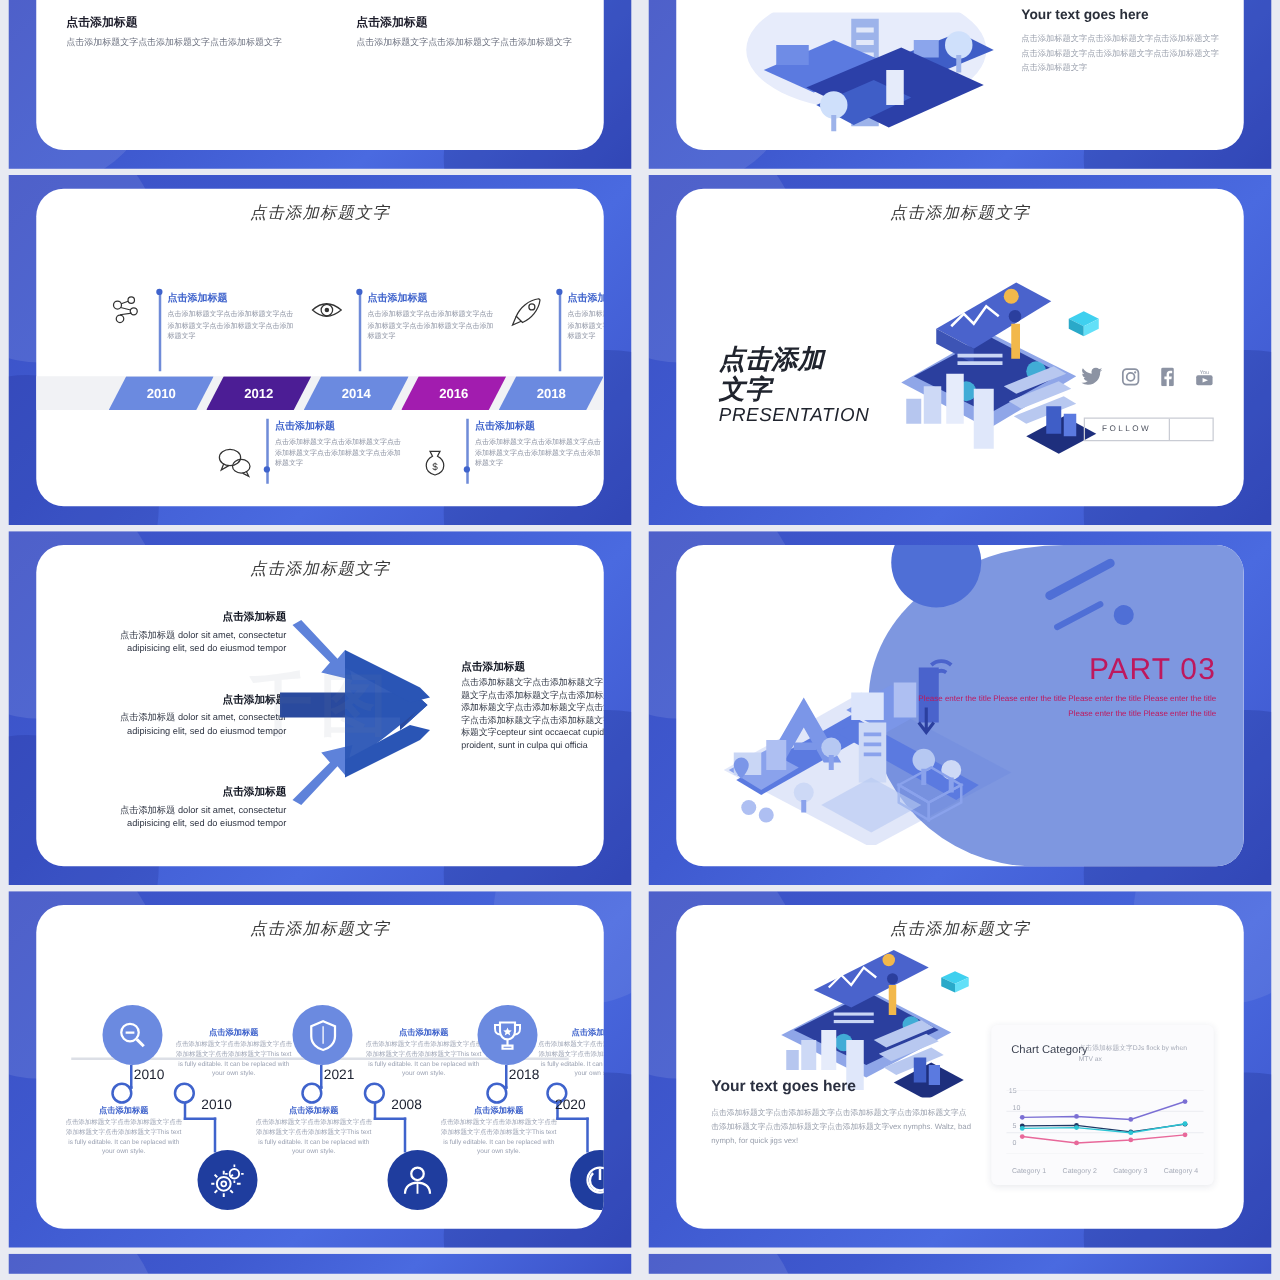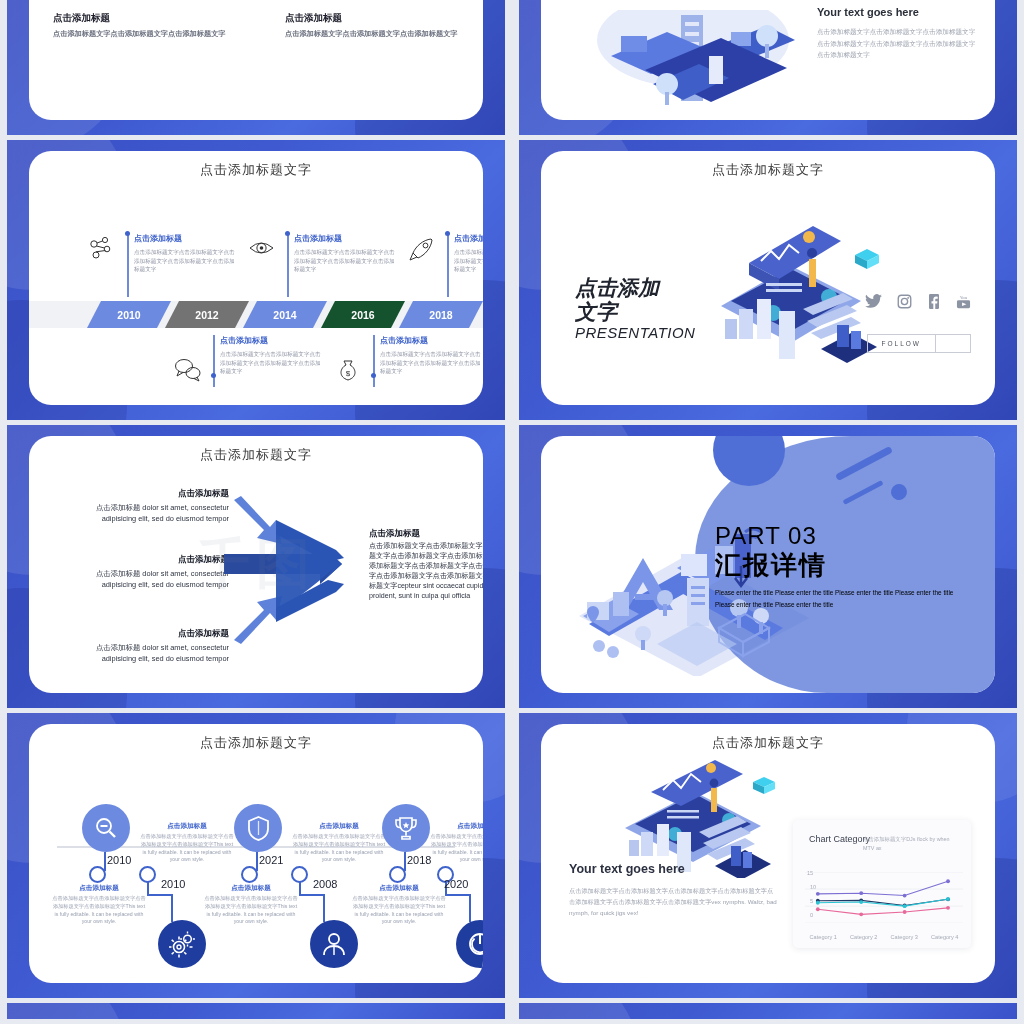--- a/index.html
+++ b/index.html
@@ -13,41 +13,41 @@
     background:linear-gradient(135deg,#3a4fc4 0%,#3f5ad0 35%,#4a6ae0 65%,#3b52c9 100%); }
   
   .blob { position:absolute; border-radius:50%; }
   .b1 { width:190px; height:190px; left:-70px; top:-40px; background:rgba(255,255,255,.10); }
   .b2 { width:260px; height:260px; right:-110px; bottom:-120px; background:rgba(20,30,120,.22); }
   .b3 { width:150px; height:150px; right:-40px; top:-60px; background:rgba(255,255,255,.08); }
   .b4 { width:210px; height:210px; left:-90px; bottom:-90px; background:rgba(20,30,120,.18); }
   .card { position:absolute; left:22px; right:22px; top:11px; bottom:15px;
     background:#fff; border-radius:22px; overflow:hidden; }
   .ctitle { text-align:center; font-size:13px; color:#3a3a3a; padding-top:10px;
-    letter-spacing:1px; }
+    letter-spacing:1px;font-style:italic; }
   .wm { position:absolute; inset:0; pointer-events:none; display:flex;
     align-items:center; justify-content:center; z-index:5; }
   .wm span { font-size:54px; color:rgba(120,130,160,.09); font-weight:bold; letter-spacing:6px; }
 
   
   .s1 .card { top:-60px; }
   .rings { position:absolute; left:50%; top:-42px; transform:translateX(-50%);
     width:186px; height:186px; }
   .ring { position:absolute; border-radius:50%; border-style:solid;
     border-color:#9fb1df transparent transparent transparent; transform:rotate(-45deg); }
   .r1 { width:184px; height:184px; left:1px; top:1px; border-width:7px; border-top-color:#8ea4dd;}
   .r2 { width:152px; height:152px; left:17px; top:17px; border-width:7px; border-top-color:#aabadf;}
   .r3 { width:120px; height:120px; left:33px; top:33px; border-width:7px; border-top-color:#4e74d8;}
   .r4 { width:88px; height:88px; left:49px; top:49px; border-width:6px; border-top-color:#9fb1df;}
   .r5 { width:60px; height:60px; left:63px; top:63px; border-width:5px; border-top-color:#b9c6e6;}
   .s1txt { position:absolute; top:72px; width:180px; }
   .s1txt.left { left:24px; }
   .s1txt.right { right:18px; }
   .s1txt h4 { font-size:9.5px; color:#1c1c2a; margin-bottom:4px; }
-  .s1txt p { font-size:7.2px; color:#6d7280; line-height:1.5;font-weight:bold; }
+  .s1txt p { font-size:7.2px; color:#6d7280; line-height:1.5; }
 
   
   .s2 .card { top:-86px; }
   .iso-funnel { position:absolute; left:40px; top:96px; width:230px; height:110px; }
   .s2right { position:absolute; right:18px; top:92px; width:160px; }
   .s2right h3 { font-size:11px; color:#2a2f3a; margin-bottom:8px; }
   .s2right p { font-size:6.6px; color:#9aa0ad; line-height:1.75; }
 
   
   .tl-item { position:absolute; width:150px; }
@@ -83,21 +83,21 @@
   .a-txt h5 { font-size:8.5px; color:#141824; font-weight:bold; margin-bottom:3px; }
   .a-txt p { font-size:7.4px; color:#2d3341; line-height:1.45; }
   .a-right { position:absolute; left:340px; top:92px; width:152px; }
   .a-right h5 { font-size:8.5px; color:#141824; font-weight:bold; margin-bottom:2px; }
   .a-right p { font-size:7.1px; color:#2d3341; line-height:1.4; }
 
   
   .s6 .card { background:#fff; }
   .blobshape { position:absolute; right:0; top:0; bottom:0; width:300px;
     background:#7e97e0; border-radius:52% 0 0 44%/48% 0 0 52%; }
-  .p03 { position:absolute; right:22px; top:86px; width:258px; text-align:left; color:#000000; }
+  .p03 { position:absolute; right:22px; top:86px; width:258px; text-align:right; color:#be185d; }
   .p03 .pt { font-size:24px; letter-spacing:1px; }
   .p03 .cn { font-size:26px; font-weight:bold; letter-spacing:2px; margin-top:-2px; }
   .p03 p { font-size:6.4px; line-height:1.95; margin-top:4px; }
   .bigdot { position:absolute; left:172px; top:-22px; width:72px; height:72px;
     border-radius:50%; background:#4f6fd6; }
   .streak { position:absolute; background:#4f6fd6; border-radius:4px;
     transform:rotate(-28deg); }
   .wm2 { position:absolute; left:4px; top:36px; z-index:6; line-height:1.15; }
   .wm2 div { font-size:27px; font-weight:bold; color:rgba(130,140,170,.17); letter-spacing:3px; }
 
@@ -231,23 +231,23 @@
             <path d="M24 4 C16 5 9 11 6 18 L11 23 C18 20 24 13 25 5Z" fill="none" stroke="#333" stroke-width="1"></path>
             <circle cx="18.5" cy="10.5" r="2.4" fill="none" stroke="#333" stroke-width="1"></circle>
             <path d="M6 18 L3 25 L10 22" fill="none" stroke="#333" stroke-width="1"></path>
           </svg>
           <h5>点击添加标题</h5>
           <p>点击添加标题文字点击添加标题文字点击添加标题文字点击添加标题文字点击添加标题文字</p>
         </div>
 
         <div class="tl-strip">
           <div class="chev" style="left:58px;background:#6b8ae0">2010</div>
-          <div class="chev" style="left:136px;background:#737373">2012</div>
+          <div class="chev" style="left:136px;background:#4c1d95">2012</div>
           <div class="chev" style="left:214px;background:#6b8ae0">2014</div>
-          <div class="chev" style="left:292px;background:#14532d">2016</div>
+          <div class="chev" style="left:292px;background:#a21caf">2016</div>
           <div class="chev" style="left:370px;background:#6b8ae0">2018</div>
         </div>
 
         <div class="tl-item tl-below" style="left:184px">
           <div class="tl-bar"></div>
             <div class="tl-dot"></div>
           <svg class="tl-ico" style="top:20px" viewBox="0 0 30 30">
             <ellipse cx="11" cy="11" rx="8.5" ry="6.5" fill="none" stroke="#333" stroke-width="1"></ellipse>
             <path d="M6 16 L4 21 L10 17.5" fill="none" stroke="#333" stroke-width="1"></path>
             <ellipse cx="20" cy="18" rx="7" ry="5.5" fill="none" stroke="#333" stroke-width="1"></ellipse>
@@ -414,21 +414,20 @@
           <polygon points="174,126 200,112 200,126 174,140" fill="none" stroke="#8aa2ec" stroke-width="2"></polygon>
           <polygon points="88,128 128,106 168,128 128,150" fill="#b6c8f2" opacity=".6"></polygon>
           <path d="M18,96 a6 6 0 1112 0 c0 5-6 11-6 11 s-6-6-6-11z" fill="#7b96e8"></path>
           <circle cx="30" cy="130" r="6" fill="#aebff2"></circle>
             <circle cx="44" cy="136" r="6" fill="#aebff2"></circle>
           <circle cx="74" cy="118" r="8" fill="#cdd9f6"></circle>
             <rect x="72" y="124" width="4" height="10" fill="#8aa2ec"></rect>
         </svg>
         <div class="p03">
           <div class="pt">PART 03</div>
-          <div class="cn">汇报详情</div>
           <p>Please enter the title Please enter the title Please enter the title Please enter the title Please enter the title Please enter the title</p>
         </div>
       </div>
     </div>
   </div>
 
   <div class="cell">
     <div class="slide s7">
       <div class="blob b1"></div>
       <div class="blob b2"></div>

